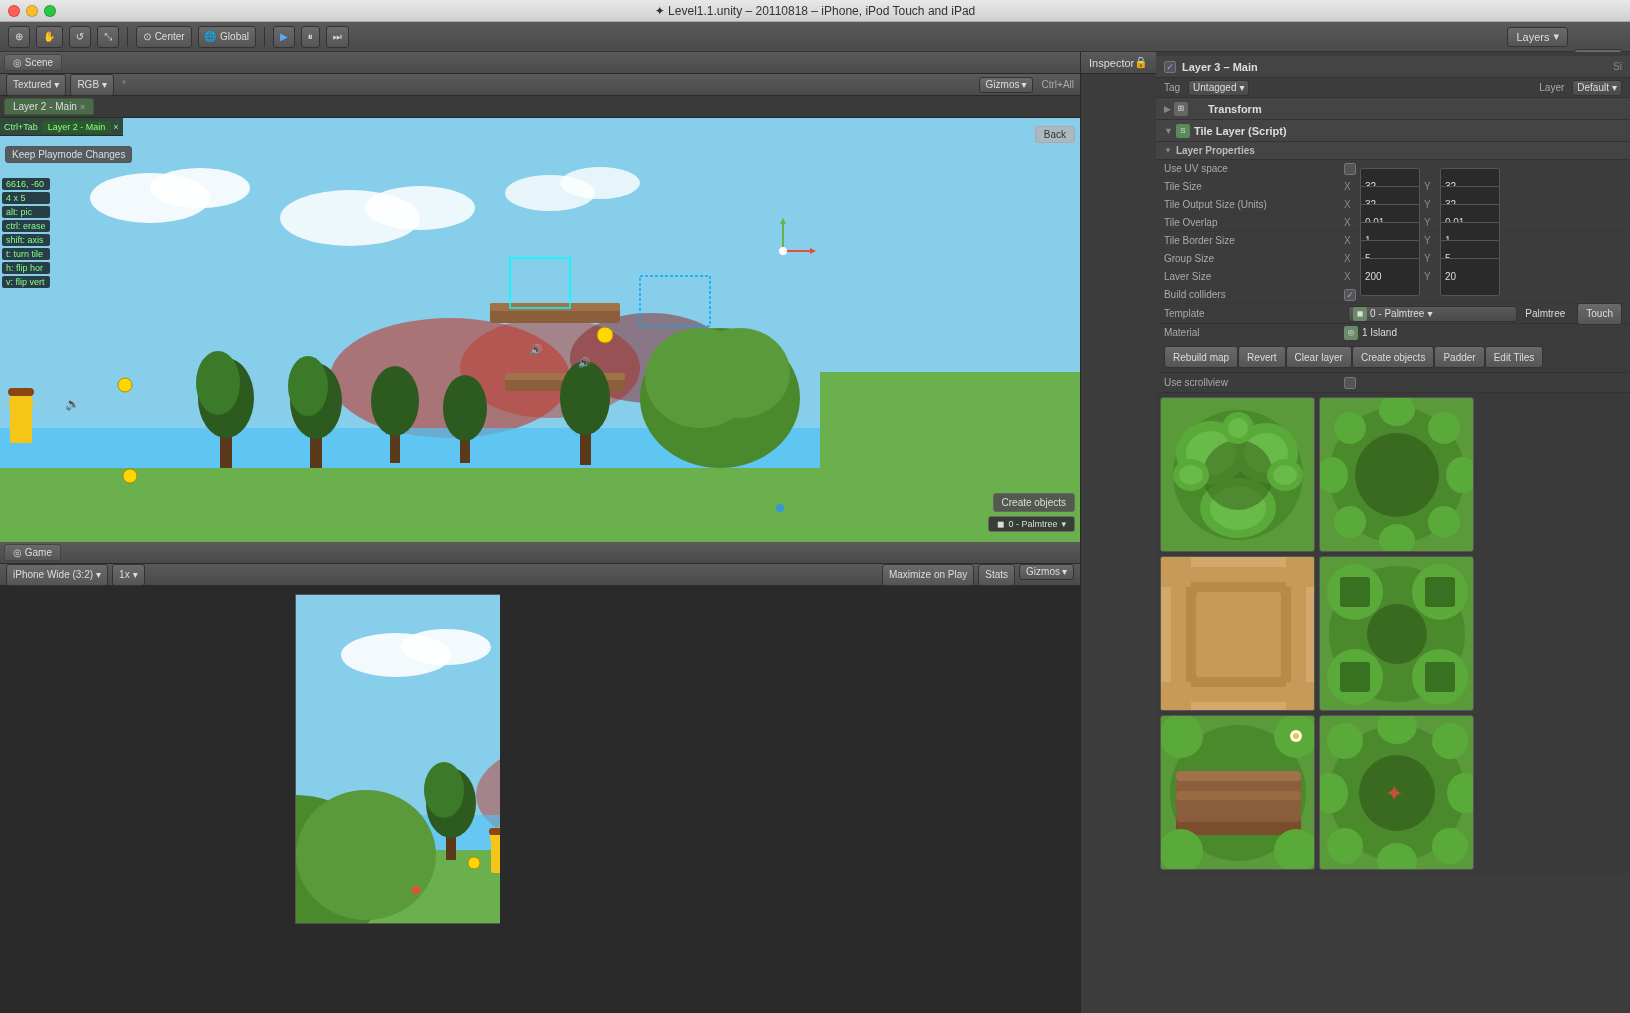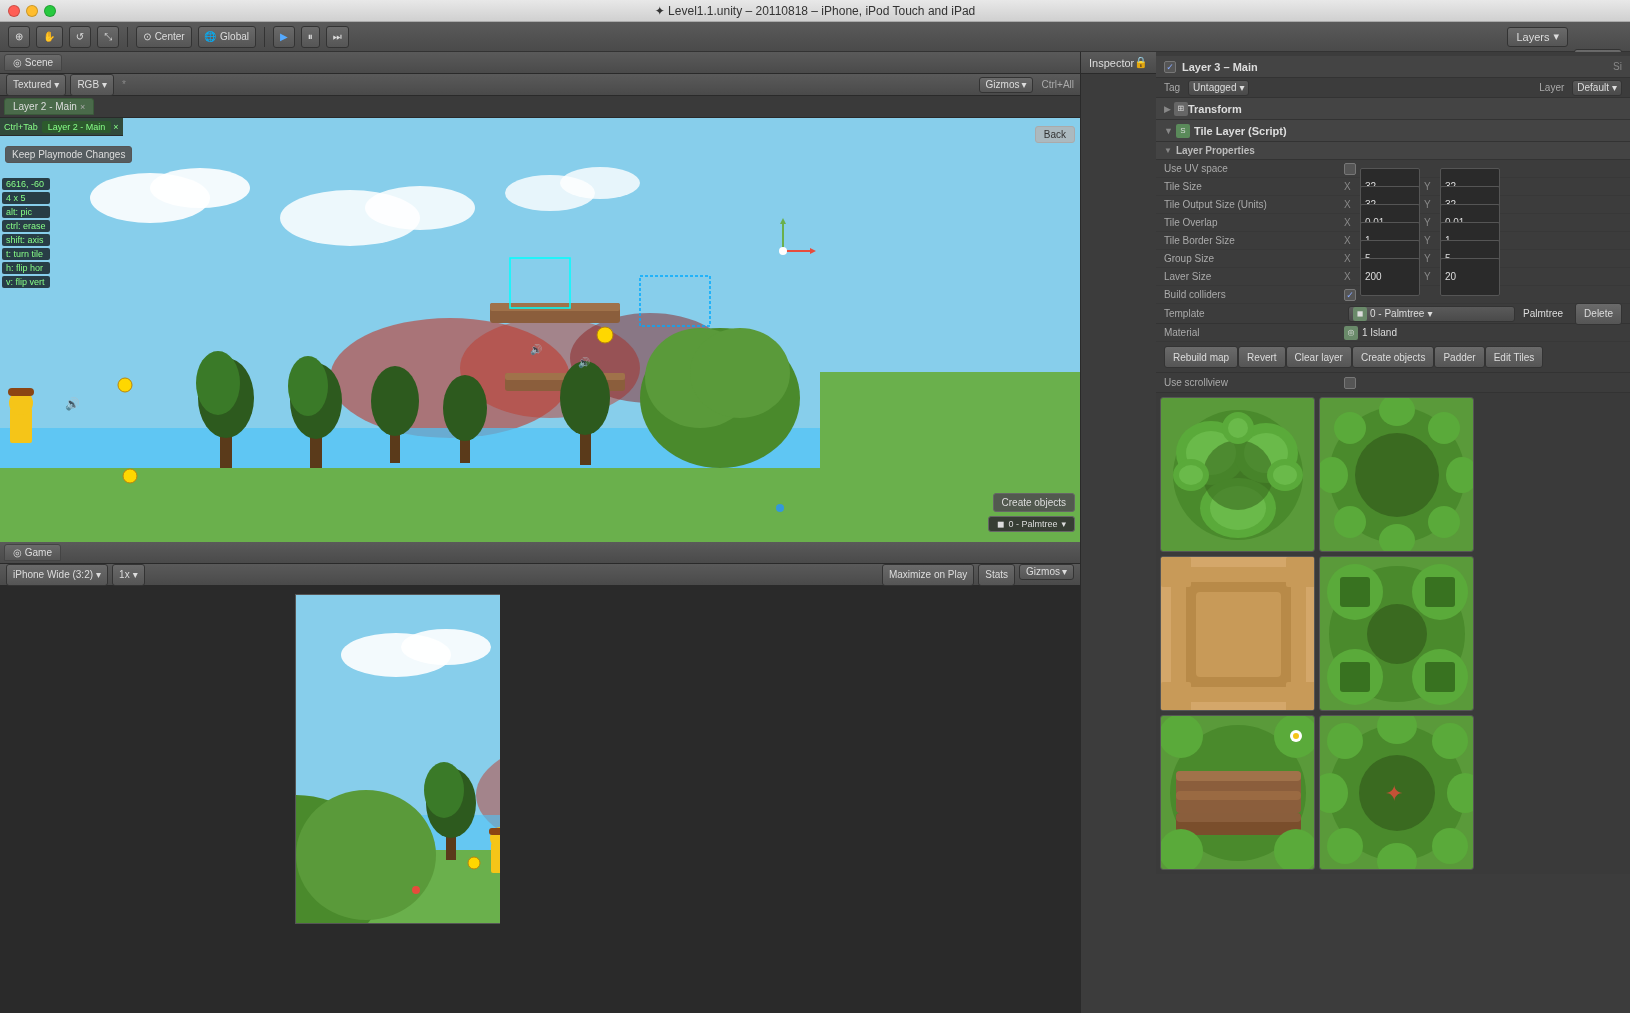--- a/index.html
+++ b/index.html
@@ -857,21 +857,21 @@
         <span style="margin-left:auto; color:#aaa; font-size:10px;">Layer</span>
         <div class="dropdown-field">
           <span>Default</span>
           <span>▾</span>
         </div>
       </div>
 
       <div class="inspector-component-row">
         <span class="ic-arrow">▶</span>
         <div class="component-icon">⊞</div>
-        <span class="ic-label" style="margin-left:0;">Transform</span>
+        <span class="ic-label" style="margin-left:20px;">Transform</span>
       </div>
 
       <div class="inspector-component-row">
         <span class="ic-arrow">▼</span>
         <div class="ic-script-icon">S</div>
         <span class="ic-label">Tile Layer (Script)</span>
       </div>
 
       <div class="section-header">
         <span class="ic-arrow" style="font-size:8px; margin-right:4px;">▼</span>
@@ -954,21 +954,21 @@
 
       <div class="template-row">
         <span class="row-label">Template</span>
         <div class="dropdown-field" style="flex:1;">
           <div class="obj-icon">◼</div>
           <span>0 - Palmtree</span>
           <span>▾</span>
         </div>
         <span style="margin: 0 4px; color:#ddd; font-size:10px;">Palmtree</span>
         <div class="action-btn" style="margin-left:4px;">
-          <span>Delete</span>
+          <span>Touch</span>
         </div>
       </div>
 
       <div class="inspector-row">
         <span class="row-label">Material</span>
         <div class="row-value">
           <div style="display:flex; align-items:center; gap:4px;">
             <div class="obj-icon">◎</div>
             <span>1 Island</span>
           </div>

